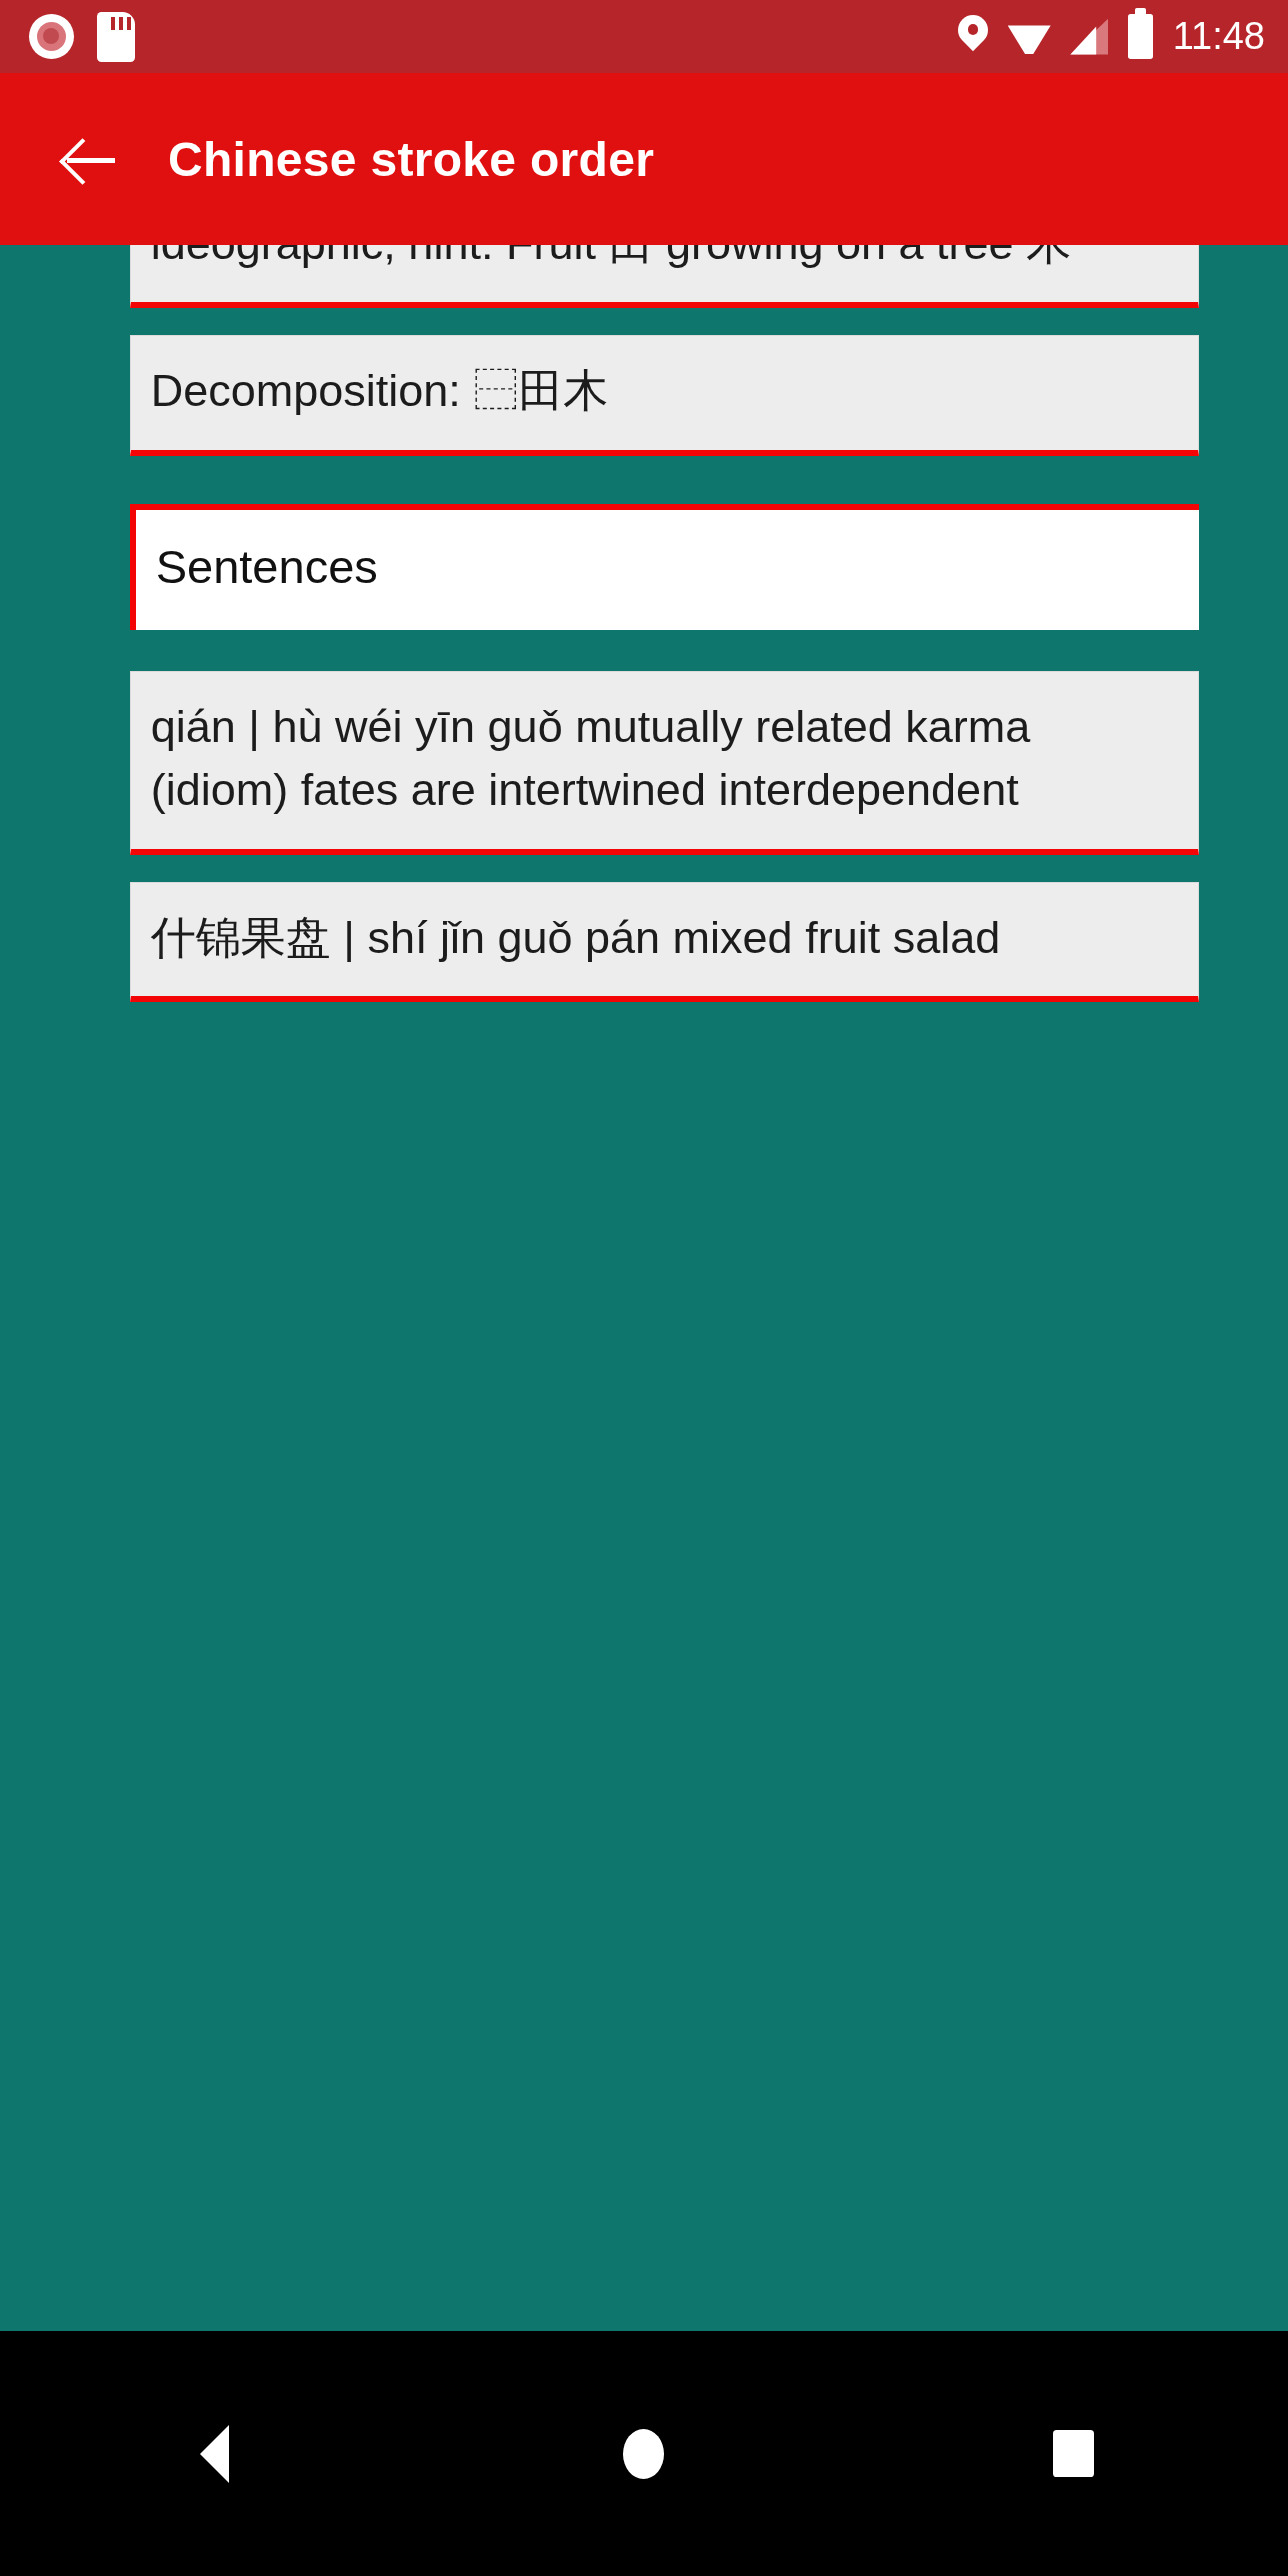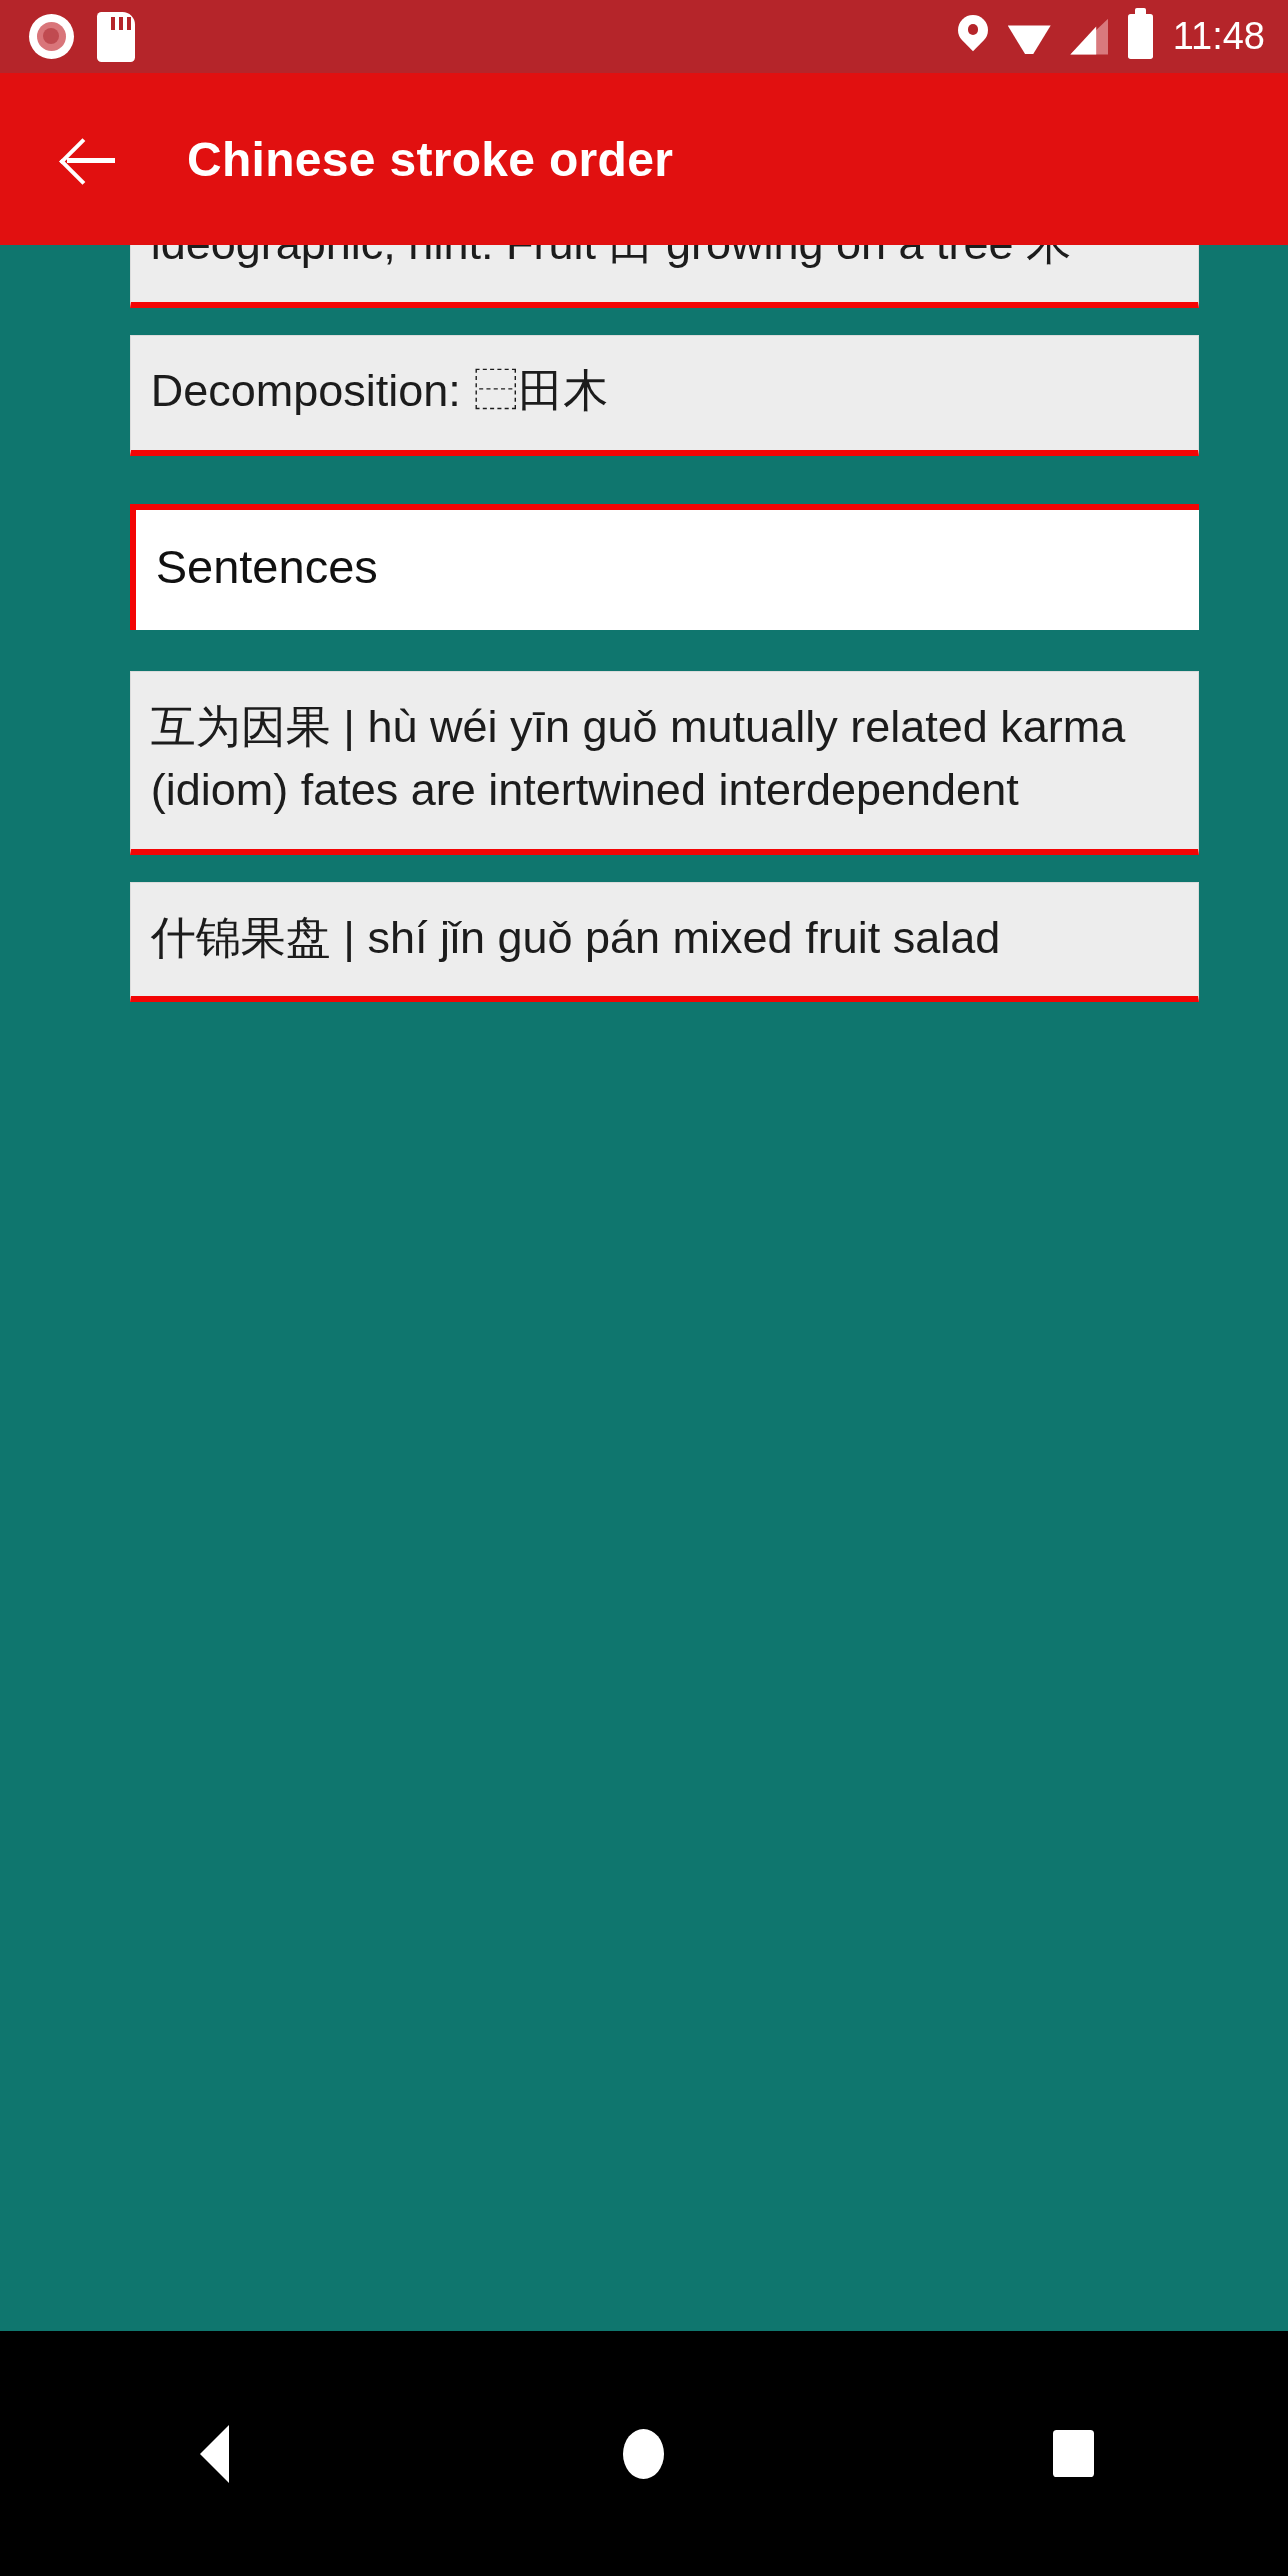--- a/index.html
+++ b/index.html
@@ -52,21 +52,21 @@
     clip-path:polygon(68% 22%, 68% 100%, 0 100%); }
   .icon-battery{ width:25px; height:45px; background:#ffffff; border-radius:2.7px;
     position:relative; }
   .icon-battery::before{ content:""; position:absolute; top:-6.3px; left:7.2px;
     width:10.7px; height:6.3px; background:#ffffff; border-radius:1.8px 1.8px 0 0; }
   .sb-clock{ color:#ffffff; font-size:38px; letter-spacing:0px; }
 
   
   .app-bar{
     height:172px; width:1288px; background:#e11010;
-    display:flex; align-items:center;gap:19px;
+    display:flex; align-items:center;
   }
   .back-btn{ width:100px; height:100px; margin-left:41px;
     display:flex; align-items:center; justify-content:center; cursor:pointer; }
   .back-arrow{ width:52px; height:52px; position:relative; }
   .back-arrow::before{ content:""; position:absolute; top:25px; left:1.8px;
     width:48px; height:4.5px; background:#ffffff; }
   .back-arrow::after{ content:""; position:absolute; top:11.6px; left:0.9px;
     width:29px; height:29px; border-left:4.5px solid #ffffff; border-bottom:4.5px solid #ffffff;
     transform:rotate(45deg); }
   .app-title{ color:#ffffff; font-size:48px; font-weight:bold;
@@ -156,21 +156,21 @@
       <p>Decomposition:
 ⿱田木</p>
     </div>
 
     <div class="section-head">
       <h2>Sentences</h2>
     </div>
 
     <div class="sentence-group">
       <div class="card">
-        <p>互为因果 | hù wéi yīn guǒ
+        <p>qián | hù wéi yīn guǒ
 mutually related karma (idiom)
 fates are intertwined interdependent</p>
       </div>
       <div class="card">
         <p>什锦果盘 | shí jǐn guǒ pán
 mixed fruit salad</p>
       </div>
     </div>
 
   </div>

